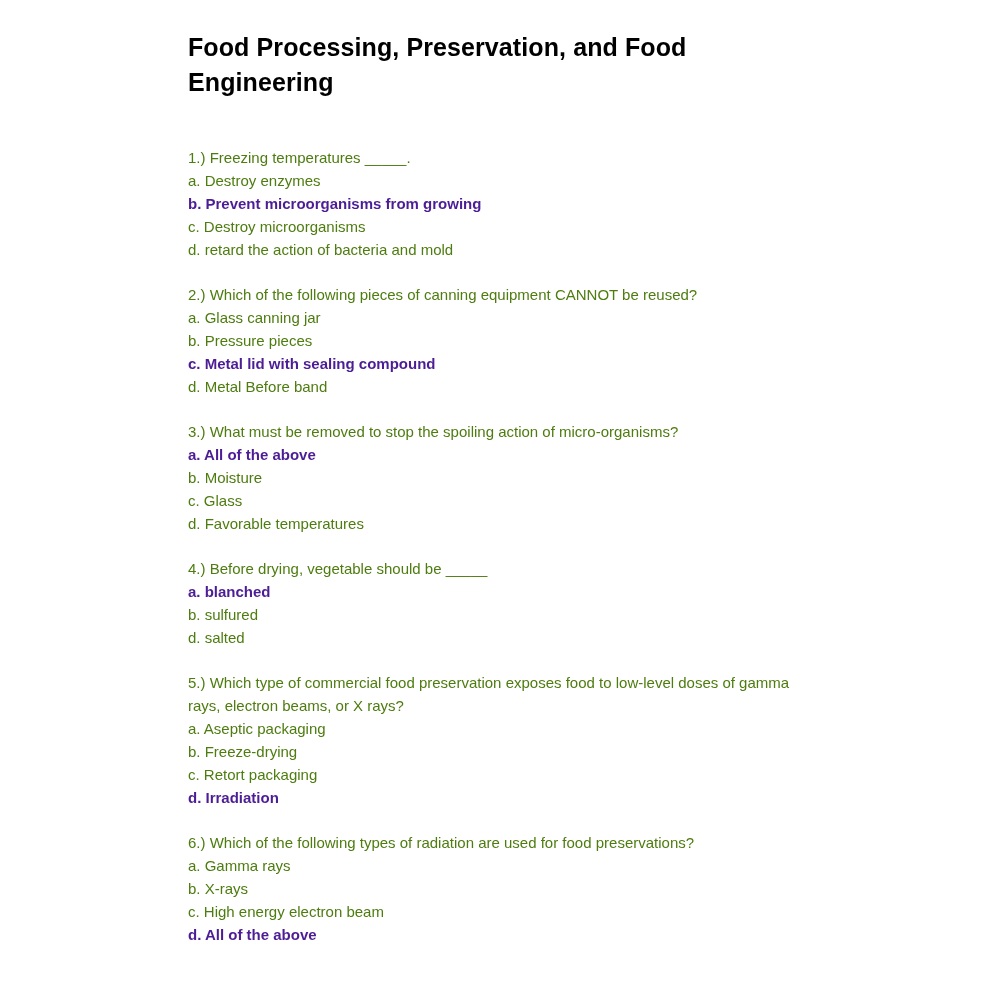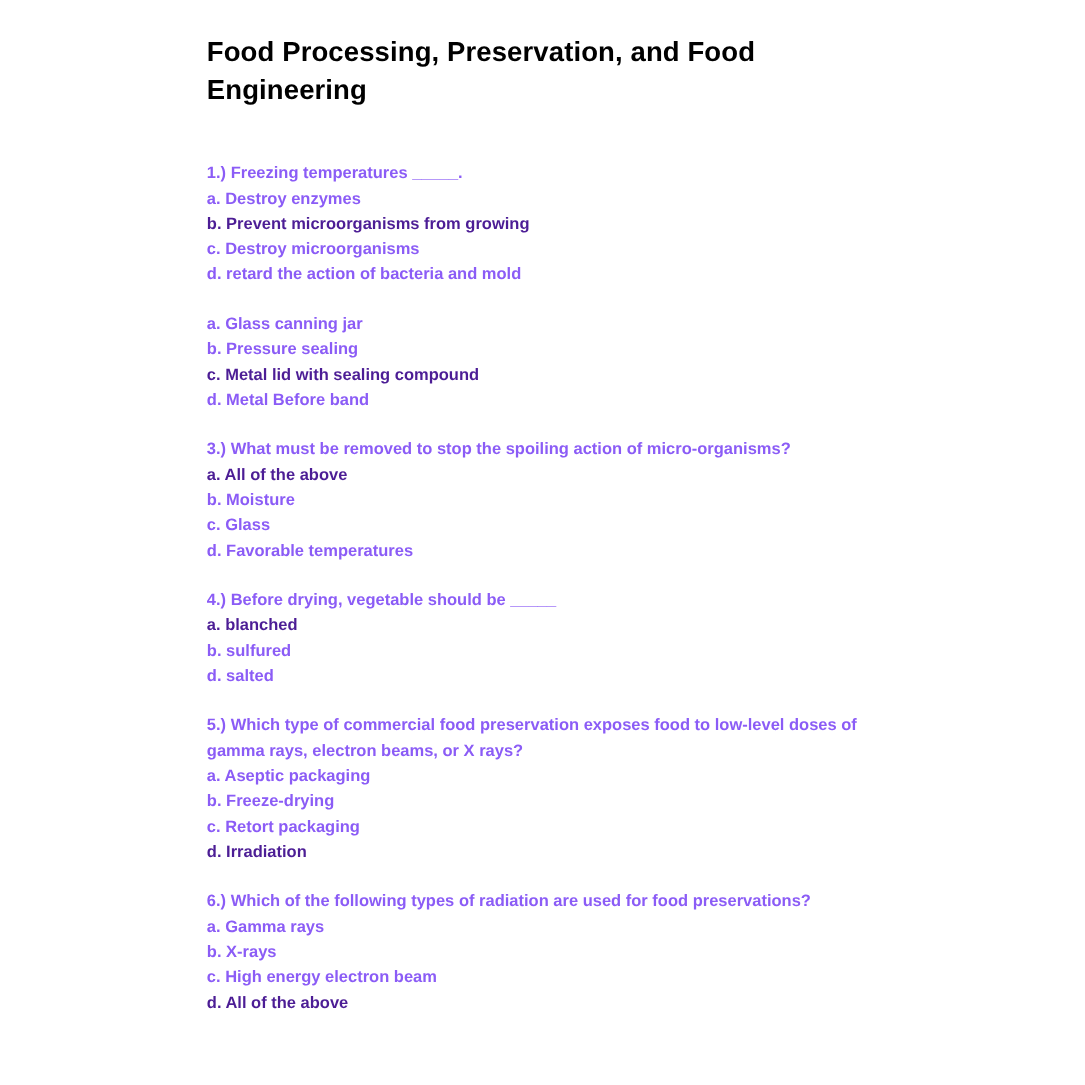--- a/index.html
+++ b/index.html
@@ -30,44 +30,45 @@
   .questions {
     max-width: 626px;
   }
   .question-block {
     margin: 0 0 22px 0;
   }
   .question-block p {
     margin: 0;
     font-size: 15px;
     line-height: 23px;
-    color: #8b5cf6;
-    font-weight: 700;
+    color: #4d7c0f;
+    font-weight: 400;
   }
   .question-block p.correct {
     font-weight: 700;
     color: #4c1d95;
   }
 </style>
 </head>
 <body>
 
 <div class="page">
   <h1 class="doc-title">Food Processing, Preservation, and Food Engineering</h1>
   <div id="questions" class="questions">
       <div class="question-block">
         <p class="question-prompt">1.) Freezing temperatures _____.</p>
         <p class="answer-option">a. Destroy enzymes</p>
         <p class="answer-option correct">b. Prevent microorganisms from growing</p>
         <p class="answer-option">c. Destroy microorganisms</p>
         <p class="answer-option">d. retard the action of bacteria and mold</p>
       </div>
       <div class="question-block">
+        <p class="question-prompt">2.) Which of the following pieces of canning equipment CANNOT be reused?</p>
         <p class="answer-option">a. Glass canning jar</p>
-        <p class="answer-option">b. Pressure sealing</p>
+        <p class="answer-option">b. Pressure pieces</p>
         <p class="answer-option correct">c. Metal lid with sealing compound</p>
         <p class="answer-option">d. Metal Before band</p>
       </div>
       <div class="question-block">
         <p class="question-prompt">3.) What must be removed to stop the spoiling action of micro-organisms?</p>
         <p class="answer-option correct">a. All of the above</p>
         <p class="answer-option">b. Moisture</p>
         <p class="answer-option">c. Glass</p>
         <p class="answer-option">d. Favorable temperatures</p>
       </div>

